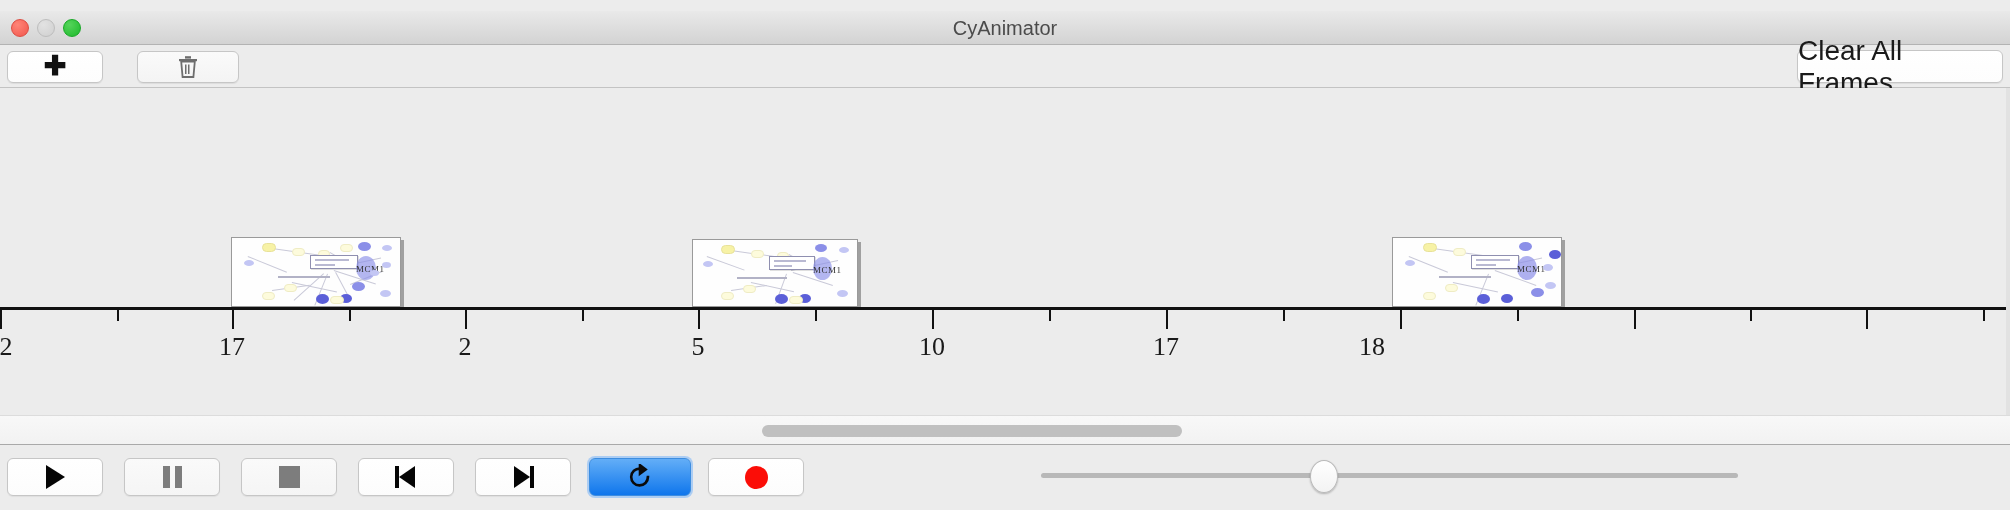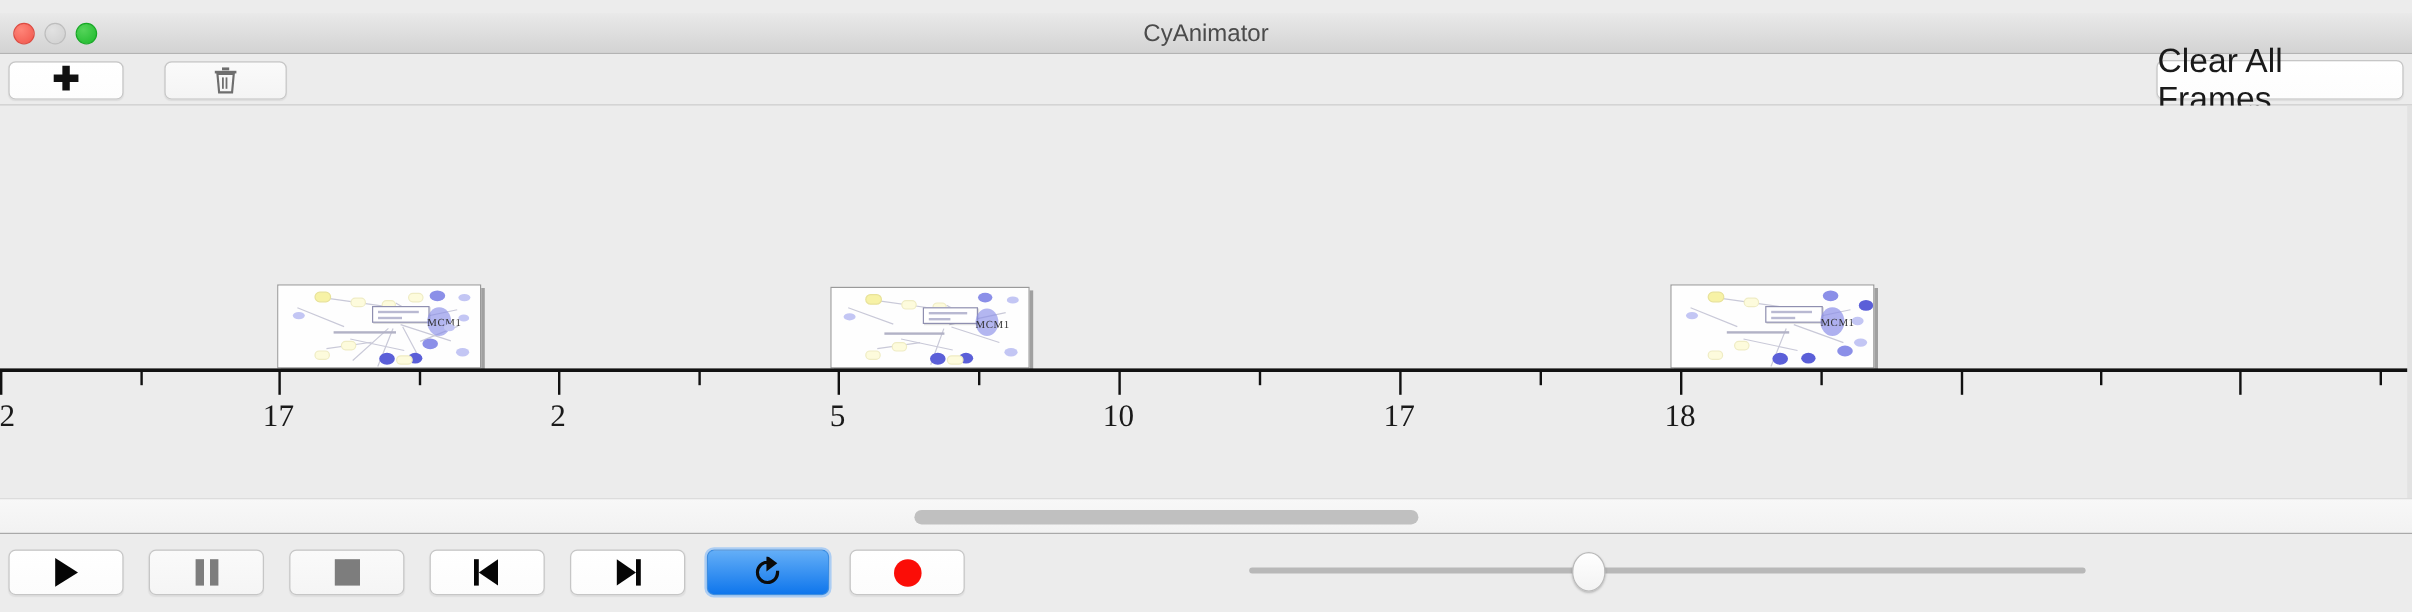--- a/index.html
+++ b/index.html
@@ -354,21 +354,21 @@
       <div class="tick minor" style="left:1750px;"></div>
       <div class="tick major" style="left:1866px;"></div>
       <div class="tick minor" style="left:1983px;"></div>
 
       <div class="tick-label" style="left:6px;">2</div>
       <div class="tick-label" style="left:232px;">17</div>
       <div class="tick-label" style="left:465px;">2</div>
       <div class="tick-label" style="left:698px;">5</div>
       <div class="tick-label" style="left:932px;">10</div>
       <div class="tick-label" style="left:1166px;">17</div>
-      <div class="tick-label" style="left:1400px;">18</div>
+      <div class="tick-label" style="left:1372px;">18</div>
 
     </div>
   </div>
 
   <div class="vscroll-right"></div>
 
   <div class="hscroll-area">
     <div class="hscroll-thumb"></div>
   </div>
 

